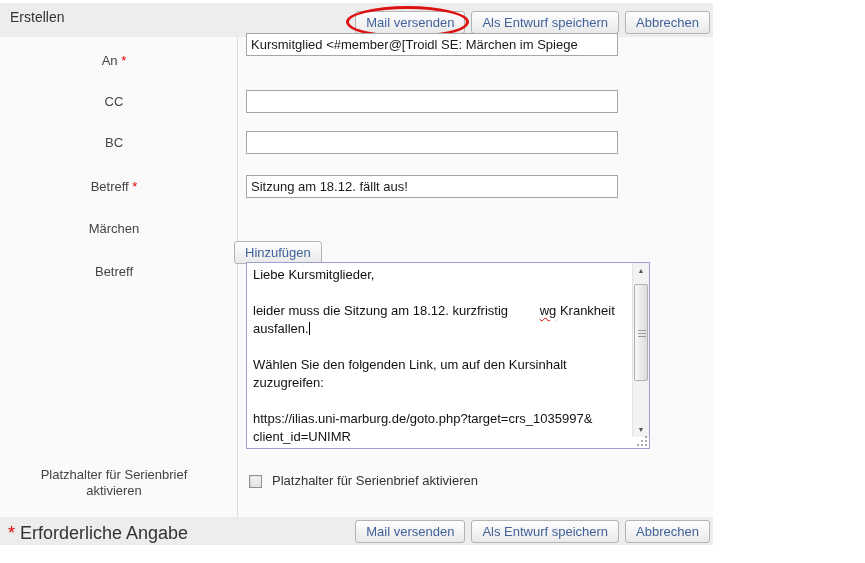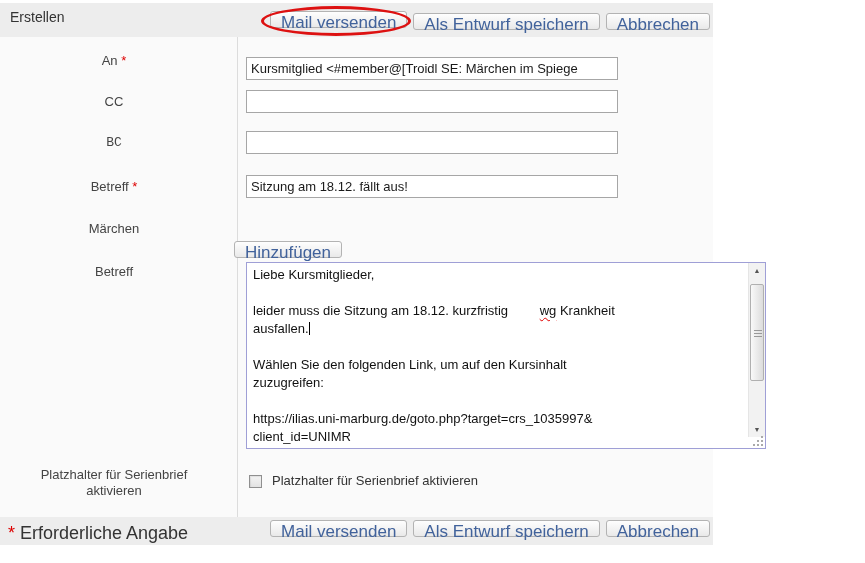--- a/index.html
+++ b/index.html
@@ -17,31 +17,31 @@
   
   .form-area { position:absolute; left:0; top:37px; width:713px; height:480px; background:#fafafa; }
   .vdivider { position:absolute; left:237px; top:37px; width:1px; height:480px; background:#dcdcdc; }
 
   .field-label { position:absolute; left:0; width:228px; text-align:center; font-size:13px; color:#444444; white-space:pre-line; line-height:16px; }
   .req { color:#dd0000; }
 
   .text-input { position:absolute; left:246px; width:372px; height:23px; border:1px solid #a6a6a6; background:#ffffff; font-family:"Liberation Sans", sans-serif; font-size:13px; color:#1a1a1a; padding:2px 4px; outline:none; }
 
   
-  .btn { display:inline-block; height:17px; padding:0 10px; font-family:"Liberation Sans", sans-serif; font-size:17px; color:#41629b; background:linear-gradient(#fefefe,#e9e9e9); border:1px solid #b3b3b3; border-radius:3px; cursor:pointer; line-height:21px; }
+  .btn { display:inline-block; height:23px; padding:0 10px; font-family:"Liberation Sans", sans-serif; font-size:13px; color:#41629b; background:linear-gradient(#fefefe,#e9e9e9); border:1px solid #b3b3b3; border-radius:3px; cursor:pointer; line-height:21px; }
   .btn-group { position:absolute; right:3px; display:flex; gap:6px; align-items:center; }
   .btn-group.hdr { top:11px; }
   .btn-group.ftr { top:520px; }
   .btn-wrap { position:relative; display:inline-block; }
   .annotation-ellipse { position:absolute; left:-9px; right:-4px; top:-5px; bottom:-4px; border:3px solid #dd1111; border-radius:50%; pointer-events:none; }
 
   .attach-btn { position:absolute; left:234px; top:218px;margin-top:23px; }
 
   
-  .textarea-box { position:absolute; left:246px; top:262px; width:520px; height:187px; background:#ffffff; border:1px solid #9f9fd6; }
+  .textarea-box { position:absolute; left:246px; top:262px; width:404px; height:187px; background:#ffffff; border:1px solid #9f9fd6; }
   .ta-content { position:absolute; left:0; top:0; right:17px; bottom:0; padding:3px 6px; font-size:13px; line-height:18px; color:#111111; white-space:pre-wrap; overflow:hidden; }
   .squiggly { text-decoration:underline wavy #e00000 1px; text-underline-offset:2px;margin-left:28px; }
   .caret { display:inline-block; width:1px; height:13px; background:#000; vertical-align:-2px; }
 
   .scrollbar { position:absolute; top:0; right:0; width:17px; height:174px; background:#f2f2f2; border-left:1px solid #e5e5e5; }
   .sb-btn { position:absolute; left:0; width:16px; height:15px; text-align:center; font-size:7px; color:#555; line-height:15px; background:#f2f2f2; }
   .sb-up { top:0; }
   .sb-down { bottom:0; }
   .sb-thumb { position:absolute; left:1px; top:21px; width:14px; height:97px; border:1px solid #b0b0b0; border-radius:2px; background:linear-gradient(90deg,#f9f9f9,#dcdcdc); }
   .sb-grip { position:absolute; left:3px; top:45px; width:8px; height:7px; background:repeating-linear-gradient(#999 0 1px, transparent 1px 3px); }
@@ -67,26 +67,26 @@
         <span class="annotation-ellipse"></span>
       </span>
       <button class="btn">Als Entwurf speichern</button>
       <button class="btn">Abbrechen</button>
     </div>
 
     <div class="form-area"></div>
     <div class="vdivider"></div>
 
     <div class="field-label" style="top:53px;"><span>An</span> <span class="req">*</span></div>
-    <input class="text-input" style="top: 57px;" value="Kursmitglied &lt;#member@[Troidl SE: Märchen im Spiege">
+    <input class="text-input" style="top: 33px;" value="Kursmitglied &lt;#member@[Troidl SE: Märchen im Spiege">
 
     <div class="field-label" style="top:94px;">CC</div>
     <input class="text-input" style="top: 90px;" value="">
 
-    <div class="field-label" style="top:135px;font-family:Liberation Mono, monospace;">BC</div>
+    <div class="field-label" style="top:135px;">BC</div>
     <input class="text-input" style="top: 131px;" value="">
 
     <div class="field-label" style="top:179px;"><span>Betreff</span> <span class="req">*</span></div>
     <input class="text-input" style="top: 175px;" value="Sitzung am 18.12. fällt aus!">
 
     <div class="field-label" style="top:221px;">Märchen</div>
     <button class="btn attach-btn">Hinzufügen</button>
 
     <div class="field-label" style="top:264px;">Betreff</div>
     <div class="textarea-box">

